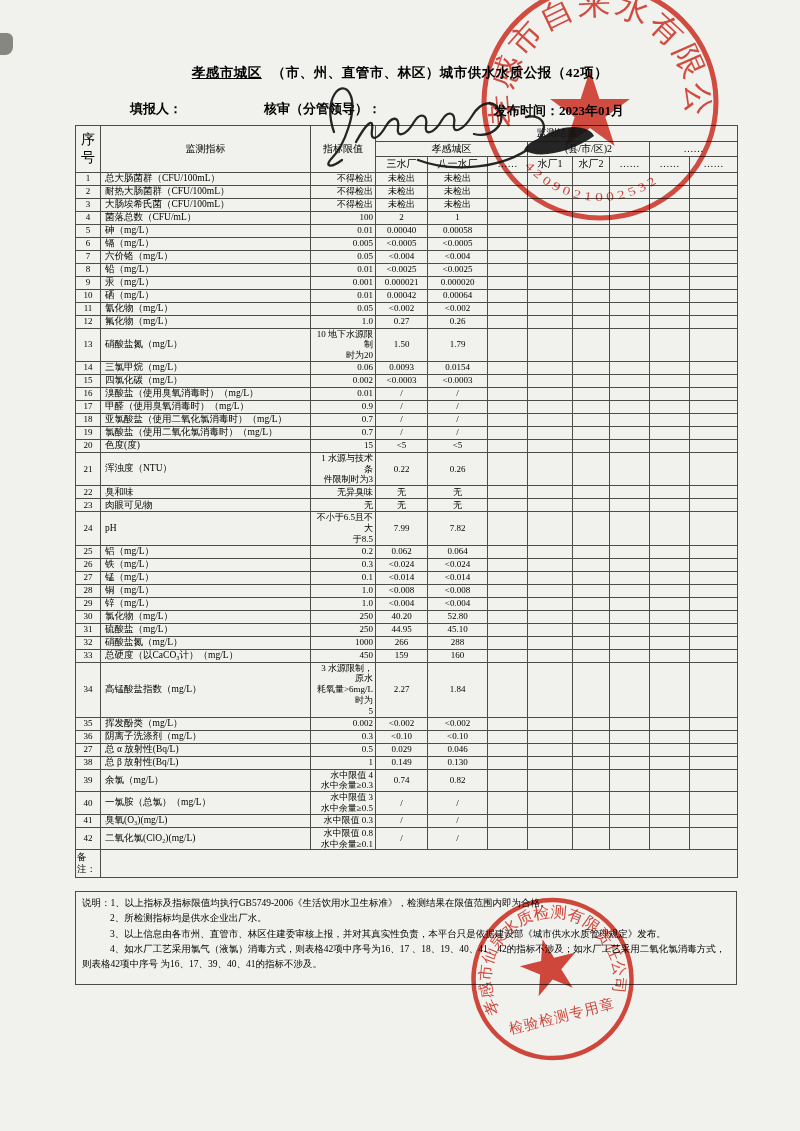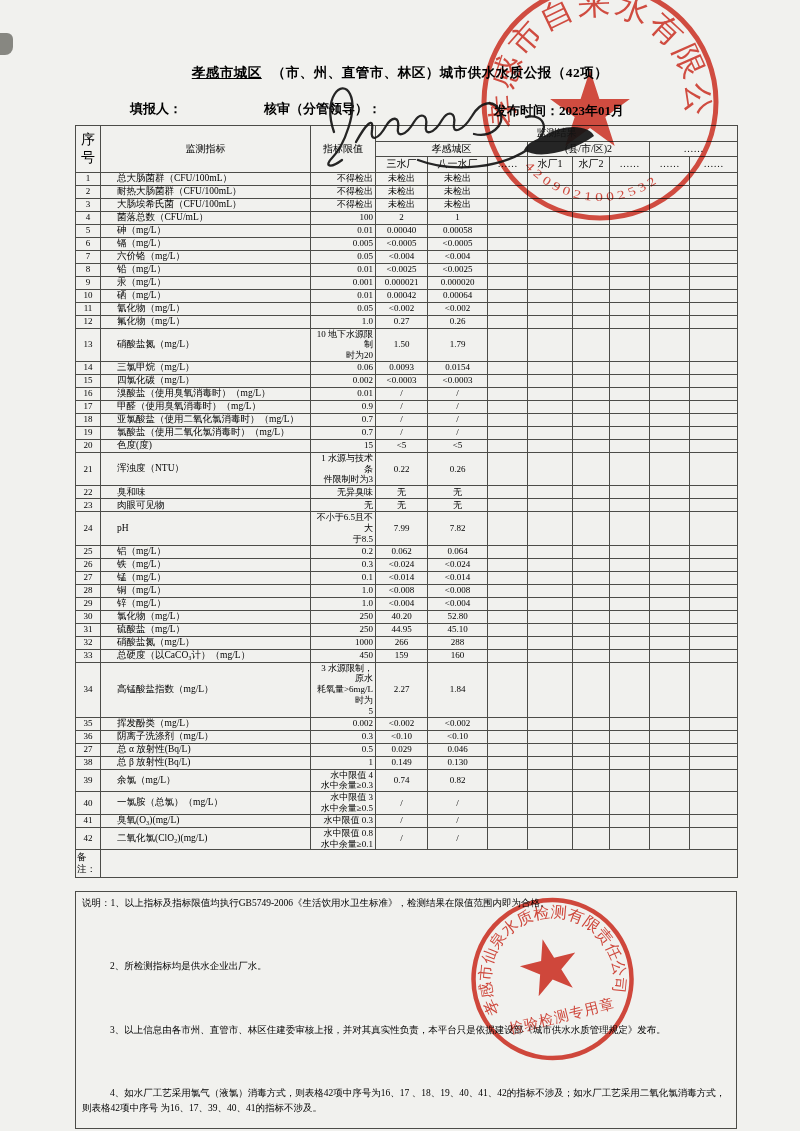--- a/index.html
+++ b/index.html
@@ -25,32 +25,32 @@
   .info-reviewer{left:264px;}
   .info-publish{left:494px;top:102px;}
   .content{position:absolute;left:75px;top:125px;width:662px;z-index:10;}
   table{border-collapse:collapse;table-layout:fixed;width:662px;}
   th,td{border:1px solid #4c4c48;overflow:hidden;}
   th{font-weight:normal;font-size:10px;padding:1px;line-height:1.25;text-align:center;}
   thead tr{height:15px;}
   td{font-size:9px;padding:0 2px;text-align:center;line-height:1.2;vertical-align:middle;}
   tbody tr{height:13px;}
   td.c-no{font-size:9px;}
-  td.c-name{text-align:left;padding-left:16px;font-size:9.5px;}
+  td.c-name{text-align:left;padding-left:4px;font-size:9.5px;}
   td.c-limit{white-space:pre-line;text-align:right;}
   tfoot tr{height:26px;}
   tfoot td{vertical-align:middle;}
   td.remark-label{font-size:9.5px;text-align:left;padding:2px 1px;margin-left:36px;}
   .notes-box{
     margin-top:13px;border:1px solid #4c4c48;
     padding:4px 8px 12px 6px;font-size:9.5px;line-height:1.6;
   }
   .note-line{text-indent:0;}
   .note-label{font-weight:normal;}
-  .note-item{text-indent:28px;margin-top:48px;}
+  .note-item{text-indent:28px;}
   .stamp{position:absolute;mix-blend-mode:multiply;z-index:25;}
   .stamp-top{left:452px;top:-10px;opacity:.88;}
   .stamp-bottom{left:448px;top:876px;opacity:.9;}
   .signature{position:absolute;left:318px;top:72px;z-index:30;opacity:.92;}
   .stamp text{font-family:"Liberation Serif","DejaVu Serif",serif;}
 </style>
 </head>
 <body>
 
 <div class="page">

